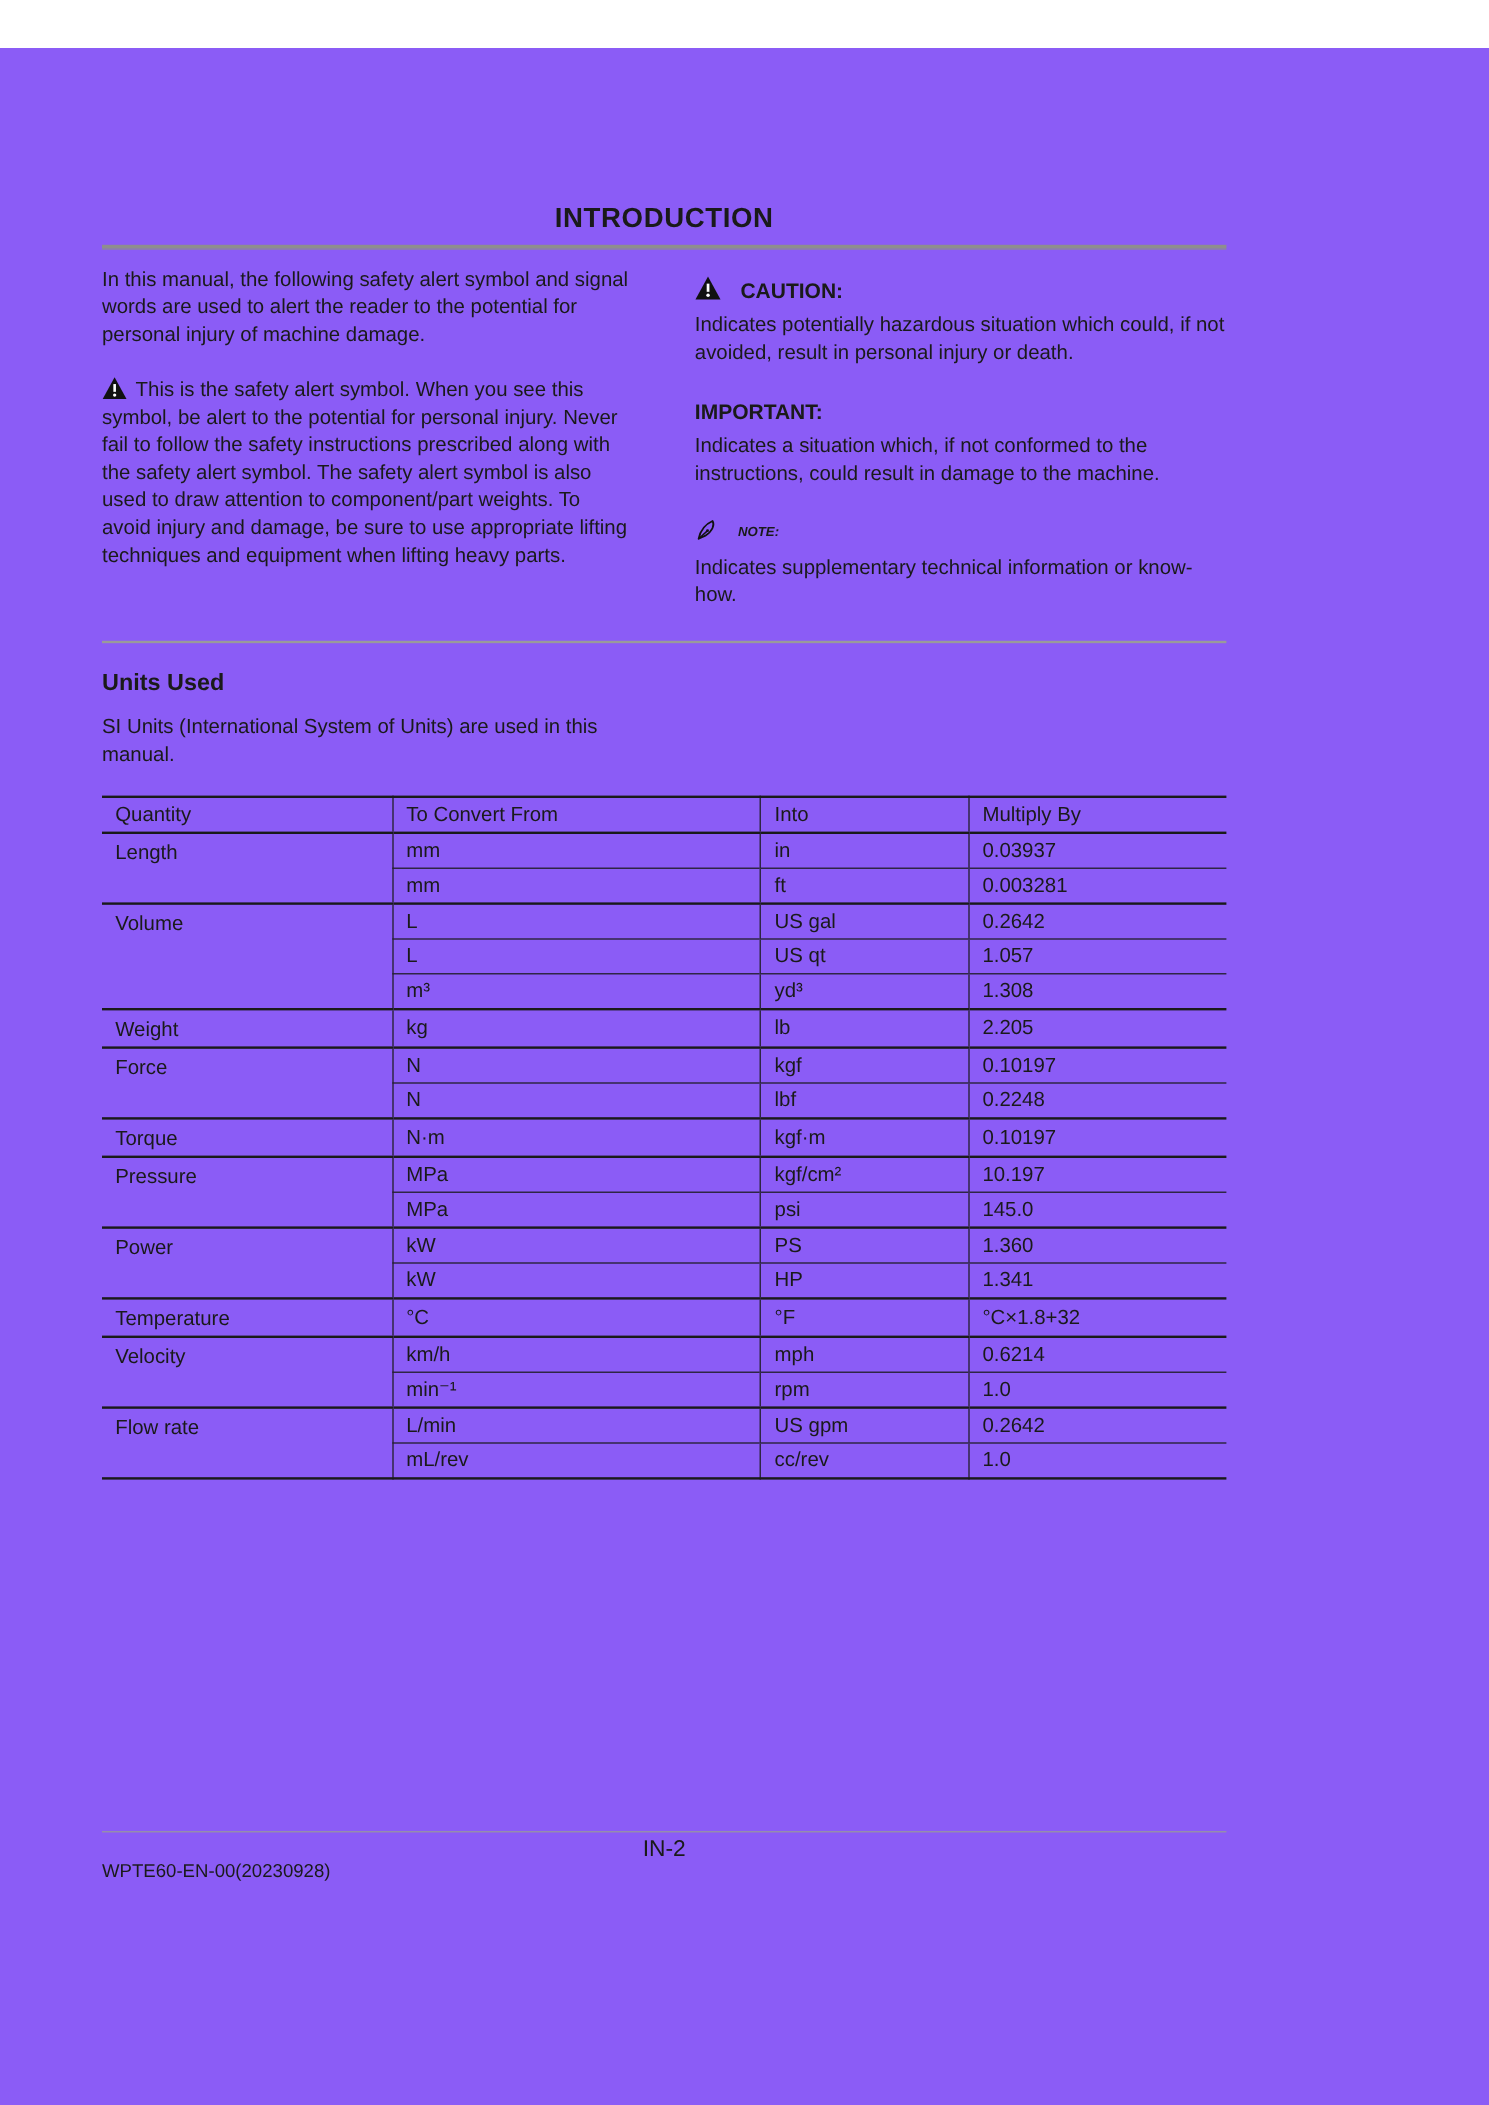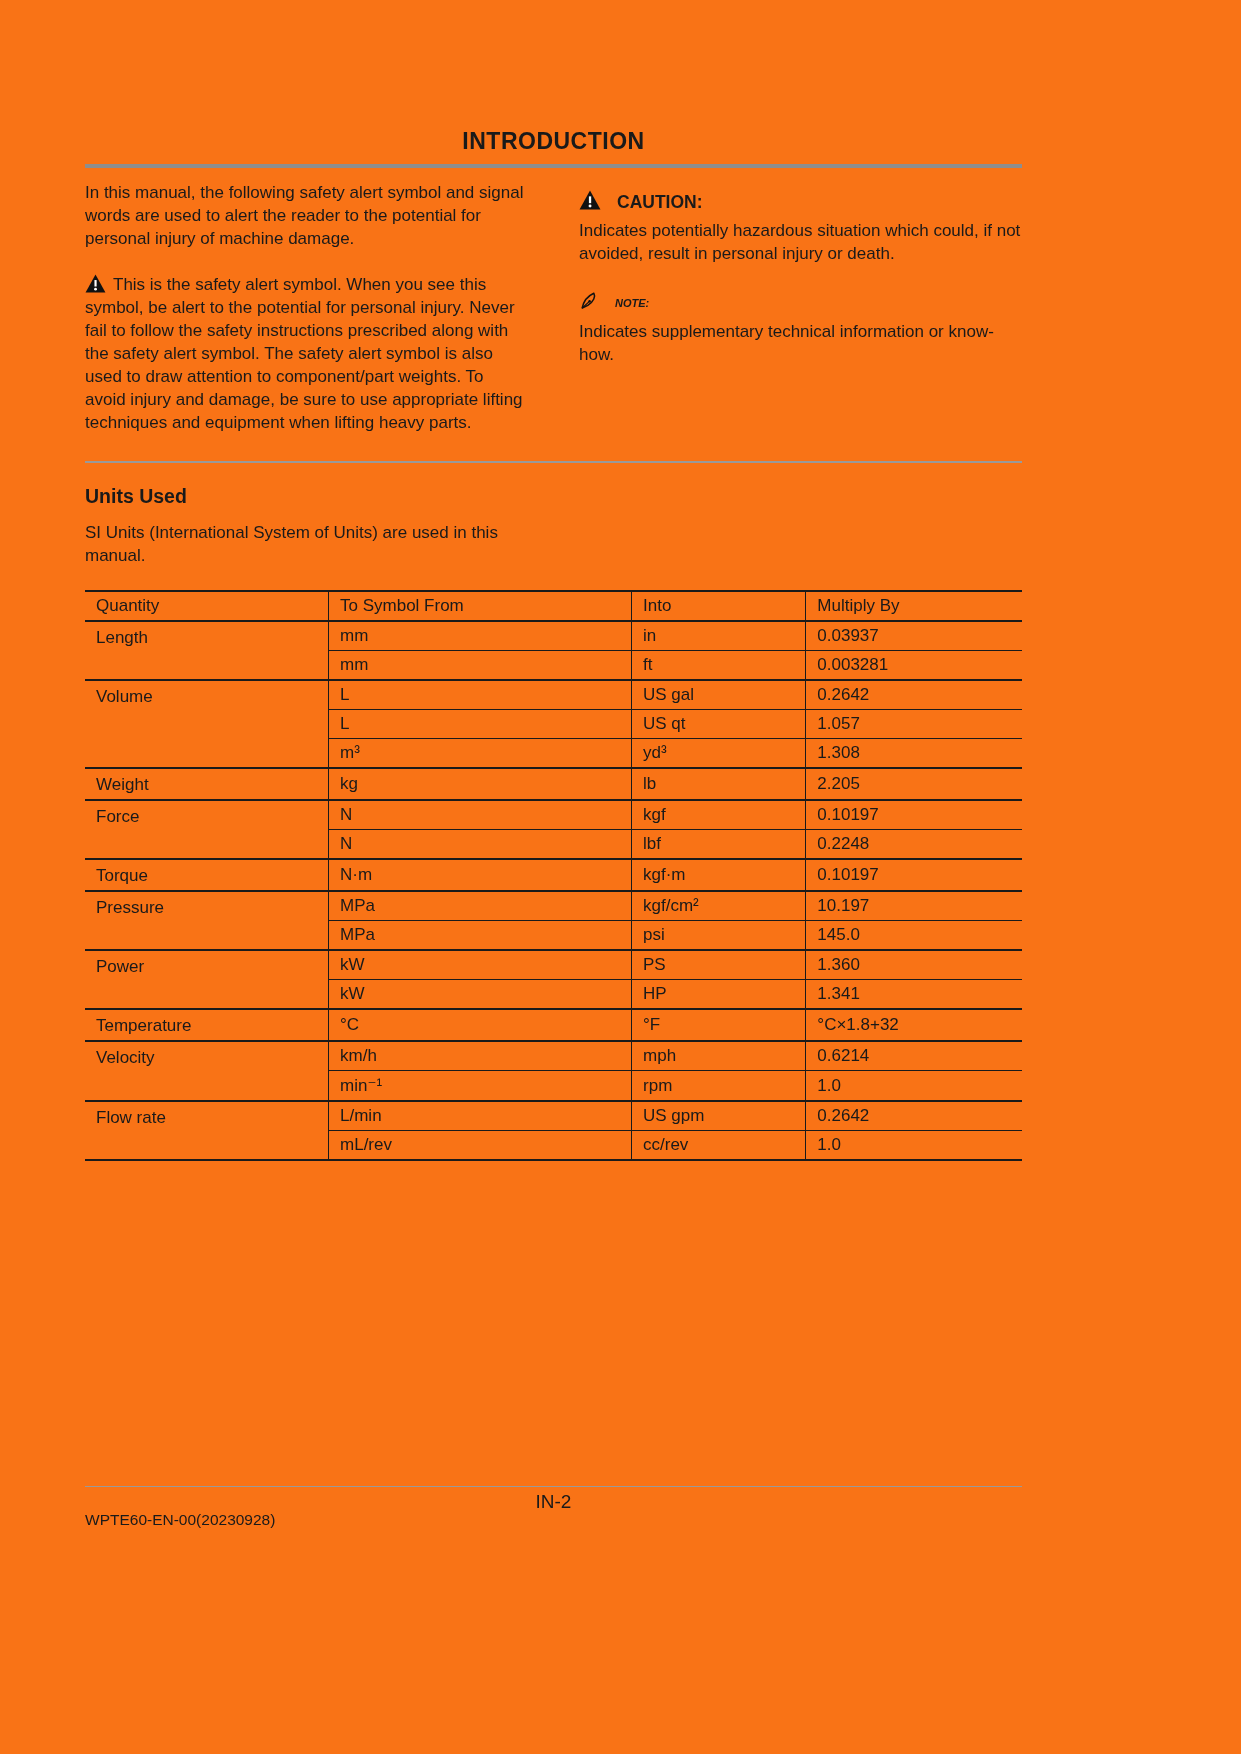--- a/index.html
+++ b/index.html
@@ -3,21 +3,21 @@
 <meta charset="utf-8">
 <style>
   * { box-sizing: border-box; }
   html, body { margin: 0; padding: 0; background: #fff; }
   body {
     width: 1241px; height: 1754px;
     font-family: "Liberation Sans", "DejaVu Sans", sans-serif;
     color: #1a1a1a;
     position: relative;
   }
-  .page { position: absolute; inset: 0; background: #f97316; }
+  .page { position: absolute; inset: 0; background: #8b5cf6; margin-top: 40px; }
   .content { width: 937px; margin-left: 85px; }
 
   
   .page-title {
     margin: 0; padding-top: 128px;
     text-align: center;
     font-size: 23px; font-weight: bold; letter-spacing: 0.5px;
   }
   .title-rule {
     margin-top: 9px;
@@ -123,20 +123,26 @@
                   <path d="M12 0.5 L23.5 21.5 H0.5 Z" fill="#111"></path>
                   <rect x="10.8" y="7" width="2.5" height="7.5" fill="#fff"></rect>
                   <circle cx="12.05" cy="17.6" r="1.6" fill="#fff"></circle>
                 </svg>
               </span>
               <span>CAUTION:</span>
             </div>
             <p>Indicates potentially hazardous situation which could, if not avoided, result in personal injury or death.</p>
           </div>
 
+          <div class="notation">
+            <div class="notation-label">
+              <span>IMPORTANT:</span>
+            </div>
+            <p>Indicates a situation which, if not conformed to the instructions, could result in damage to the machine.</p>
+          </div>
 
           <div class="notation note-block">
             <div class="notation-label italic">
               <span class="alert-icon">
                 <svg width="20" height="20" viewBox="0 0 20 20">
                   <path d="M3.2 17 C4.5 10.5, 8.5 5, 14.8 2.2 C16.6 5.3, 15 10.5, 8.8 14.4 Z" fill="none" stroke="#111" stroke-width="1.5" stroke-linejoin="round"></path>
                   <line x1="3.2" y1="17" x2="10.2" y2="10.6" stroke="#111" stroke-width="1.2"></line>
                   <circle cx="10.6" cy="10.2" r="1.2" fill="#111"></circle>
                 </svg>
               </span>
@@ -156,21 +162,21 @@
       <div class="two-col">
         <div class="col-left">
           <p>SI Units (International System of Units) are used in this manual.</p>
         </div>
       </div>
 
       <table class="conv">
         <thead>
           <tr id="conv-head">
               <th>Quantity</th>
-              <th>To Symbol From</th>
+              <th>To Convert From</th>
               <th>Into</th>
               <th>Multiply By</th>
             </tr>
         </thead>
         <tbody id="conv-body">
             <tr class="group-start">
               <td class="qty" rowspan="2">Length</td>
               <td>mm</td>
               <td>in</td>
               <td>0.03937</td>

